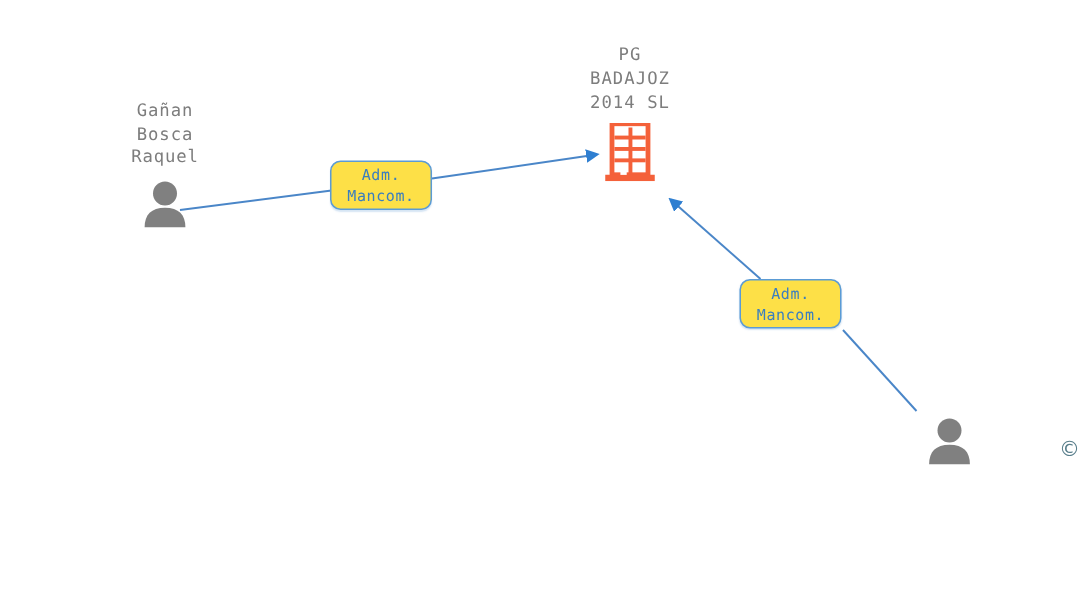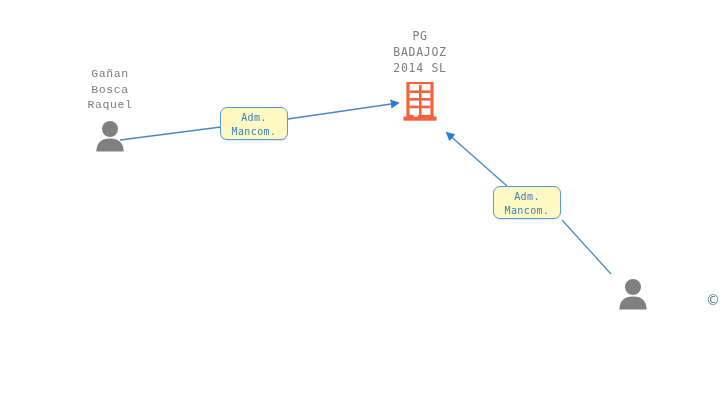--- a/index.html
+++ b/index.html
@@ -36,21 +36,21 @@
     display: flex;
     justify-content: center;
   }
 
   
   .person-node {
     position: absolute;
     width: 150px;
     text-align: center;
   }
-  #person-left  { left: 35px;  top: 66px; font-family: Liberation Mono, monospace; }
+  #person-left  { left: 35px;  top: 66px; }
   #person-right { left: 558px; top: 278px; }
   .person-icon-wrap {
     display: flex;
     justify-content: center;
   }
   #person-left .person-icon-wrap  { margin-top: 7px; }
   #person-right .node-label-inline { margin-top: 5px; }
 
   .person-txt {
     color: #7d7d7d;
@@ -60,21 +60,21 @@
     white-space: pre-line;
     user-select: none;
   }
 
   
   .link-box {
     position: absolute;
     box-sizing: border-box;
     border: 1.5px solid #5b9bd5;
     border-radius: 7px;
-    background: #fef9c3;
+    background: #fde047;
     color: #3a7ebf;
     font-family: "DejaVu Sans Mono", "Liberation Mono", monospace;
     font-size: 10px;
     line-height: 14px;
     letter-spacing: 0.4px;
     text-align: center;
     padding-top: 3px;
     white-space: pre-line;
     user-select: none;
     box-shadow: 0 1px 1px rgba(90,150,210,0.25);

